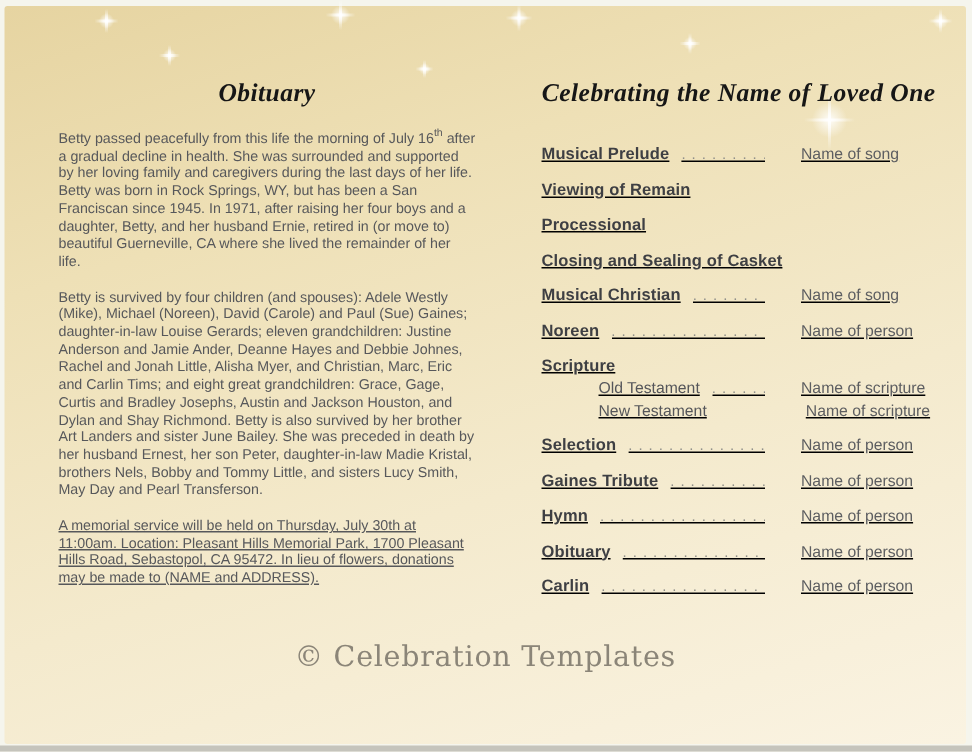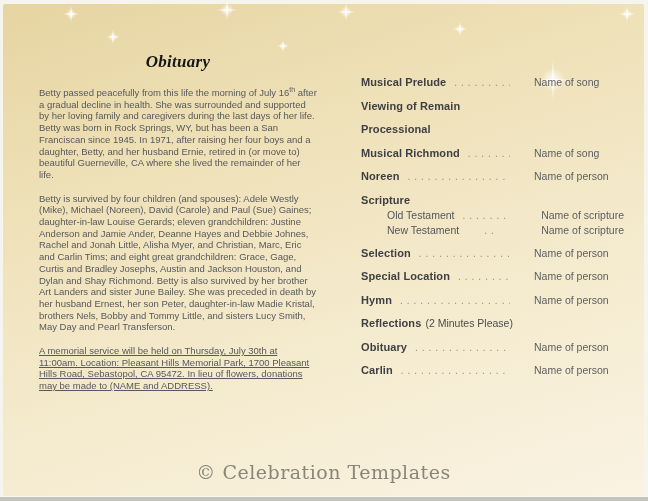--- a/index.html
+++ b/index.html
@@ -41,44 +41,44 @@
     color:#161616; letter-spacing:.3px;
   }
 
   
   .obit-body { margin-top:15px; font-size:9.5px; line-height:11.7px; color:#57585b; }
   .obit-body p { margin:0 0 12px; }
   .obit-body p:last-child { margin-bottom:0;text-decoration:underline; }
   .obit-body sup { font-size:7px; line-height:0; }
 
   
-  .program { margin-top:26px; }
+  .program { margin-top:26px;text-decoration:underline; }
   .prow {
     display:flex; align-items:baseline;
     margin-bottom:12.5px; font-size:11px; line-height:11px;
   }
   .prow.tight { margin-bottom:3px; }
   .plabel { font-weight:bold; color:#3e3f43; white-space:nowrap; letter-spacing:.1px; }
   .leader {
     flex:1 1 auto; overflow:hidden; white-space:nowrap;
     color:#8f8f8a; font-size:10px; letter-spacing:4px; margin:0 4px 0 8px;
   }
   .leader::after { content:"......................................................."; }
   .pvalue { flex:0 0 90px; width:90px; font-size:10.5px; color:#5d5e61; white-space:nowrap;padding-left:20px; }
   .pnote { font-weight:normal; color:#4b4c4f; font-size:10.5px; margin-left:4px; white-space:nowrap; }
   .subrow {
     display:flex; align-items:baseline;
-    margin:0 0 2px 26px; font-size:10.5px; line-height:12px;text-align:right;
+    margin:0 0 2px 38px; font-size:10.5px; line-height:12px;
   }
   .subrow.last { margin-bottom:11px;gap:17px; }
   .sublabel { color:#55565a; white-space:nowrap; }
 
   
   .watermark {
-    position:absolute; left:0; right:0; top:457px; text-align:center;
+    position:absolute; left:0; right:0; top:423px; text-align:center;
     font-family:"DejaVu Serif", serif; font-size:19px;
     color:#8b8578; letter-spacing:.5px;
   }
 </style>
 </head>
 <body>
 
 <div class="sheet">
 
   <div class="sparkle" style="left:60px;top:2px;width:16px;height:16px;"></div>
@@ -93,39 +93,43 @@
   <div class="col-left">
     <div class="page-title">Obituary</div>
     <div class="obit-body">
       <p><span>Betty passed peacefully from this life the morning of July 16</span><sup>th</sup><span> after a gradual decline in health.  She was surrounded and supported by her loving family and caregivers during the last days of her life.  Betty was born in Rock Springs, WY, but has been a San Franciscan since 1945.  In 1971, after raising her four boys and a daughter, Betty, and her husband Ernie, retired in (or move to) beautiful Guerneville, CA where she lived the remainder of her life.</span></p>
       <p>Betty is survived by four children (and spouses): Adele Westly (Mike), Michael (Noreen), David (Carole) and Paul (Sue) Gaines;  daughter-in-law Louise Gerards;  eleven grandchildren: Justine Anderson and Jamie Ander, Deanne Hayes and Debbie Johnes, Rachel and Jonah Little, Alisha Myer, and Christian, Marc, Eric and Carlin Tims;  and eight great grandchildren: Grace, Gage, Curtis and Bradley Josephs, Austin and Jackson Houston, and Dylan and Shay Richmond.  Betty is also survived by her brother Art Landers and sister June Bailey.  She was preceded in death by her husband Ernest, her son Peter, daughter-in-law Madie Kristal, brothers Nels, Bobby and Tommy Little, and sisters Lucy Smith, May Day and Pearl Transferson.</p>
       <p>A memorial service will be held on Thursday, July 30th at 11:00am.  Location:  Pleasant Hills Memorial Park, 1700 Pleasant Hills Road, Sebastopol, CA 95472.  In lieu of flowers, donations may be made to (NAME and ADDRESS).</p>
     </div>
   </div>
 
   <div class="col-right">
+    <div class="page-title">Celebrating the Name of Loved One</div>
     <div class="program">
 
       <div class="prow">
         <span class="plabel">Musical Prelude</span>
         <span class="leader"></span>
         <span class="pvalue">Name of song</span>
       </div>
 
       <div class="prow">
         <span class="plabel">Viewing of Remain</span>
       </div>
 
       <div class="prow">
         <span class="plabel">Processional</span>
       </div>
 
+      <div class="prow">
+        <span class="plabel">Closing and Sealing of Casket</span>
+      </div>
 
       <div class="prow">
-        <span class="plabel">Musical Richmond</span>
+        <span class="plabel">Musical Christian</span>
         <span class="leader"></span>
         <span class="pvalue">Name of song</span>
       </div>
 
       <div class="prow">
         <span class="plabel">Noreen</span>
         <span class="leader"></span>
         <span class="pvalue">Name of person</span>
       </div>
 
@@ -143,35 +147,31 @@
         <span class="pvalue">Name of scripture</span>
       </div>
 
       <div class="prow">
         <span class="plabel">Selection</span>
         <span class="leader"></span>
         <span class="pvalue">Name of person</span>
       </div>
 
       <div class="prow">
-        <span class="plabel">Special Location</span>
+        <span class="plabel">Gaines Tribute</span>
         <span class="leader"></span>
         <span class="pvalue">Name of person</span>
       </div>
 
       <div class="prow">
         <span class="plabel">Hymn</span>
         <span class="leader"></span>
         <span class="pvalue">Name of person</span>
       </div>
 
-      <div class="prow">
-        <span class="plabel">Reflections</span>
-        <span class="pnote">(2 Minutes Please)</span>
-      </div>
 
       <div class="prow">
         <span class="plabel">Obituary</span>
         <span class="leader"></span>
         <span class="pvalue">Name of person</span>
       </div>
 
       <div class="prow">
         <span class="plabel">Carlin</span>
         <span class="leader"></span>

